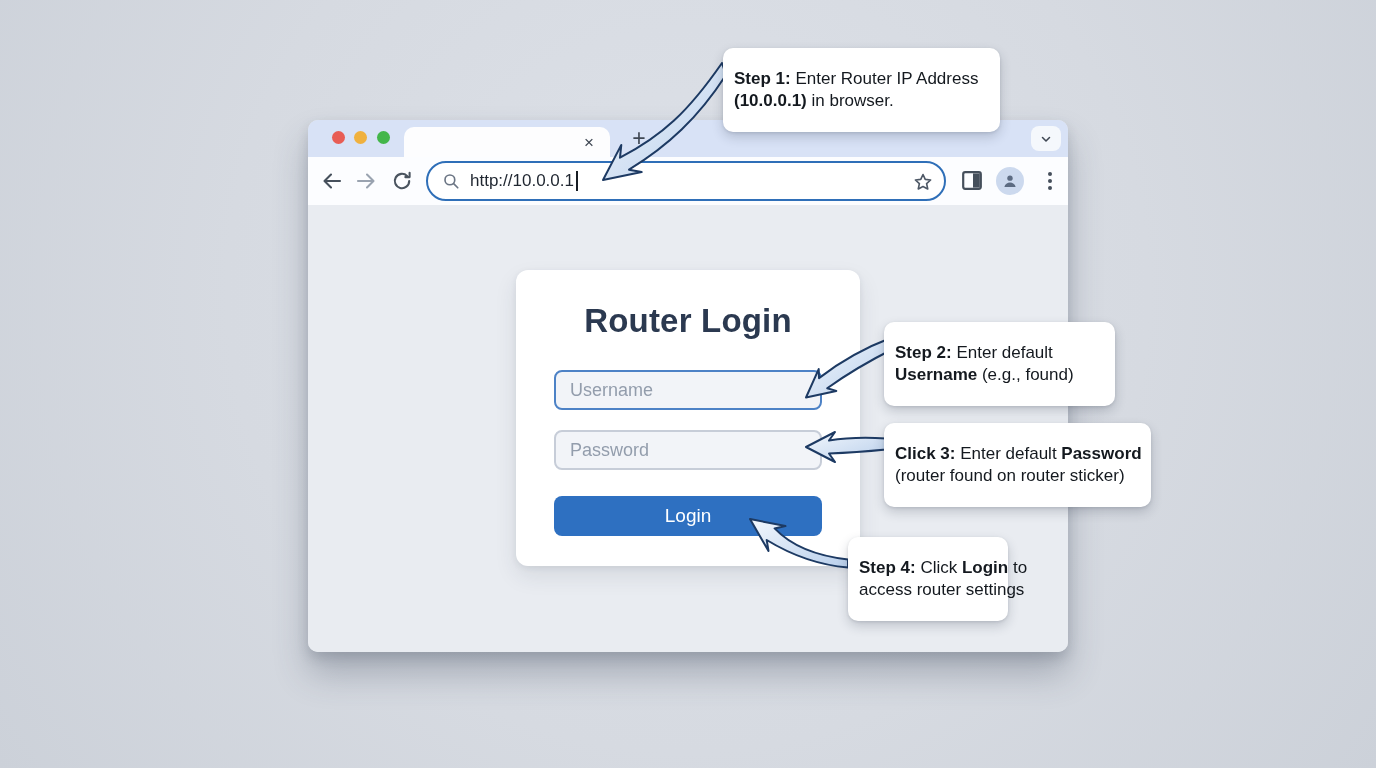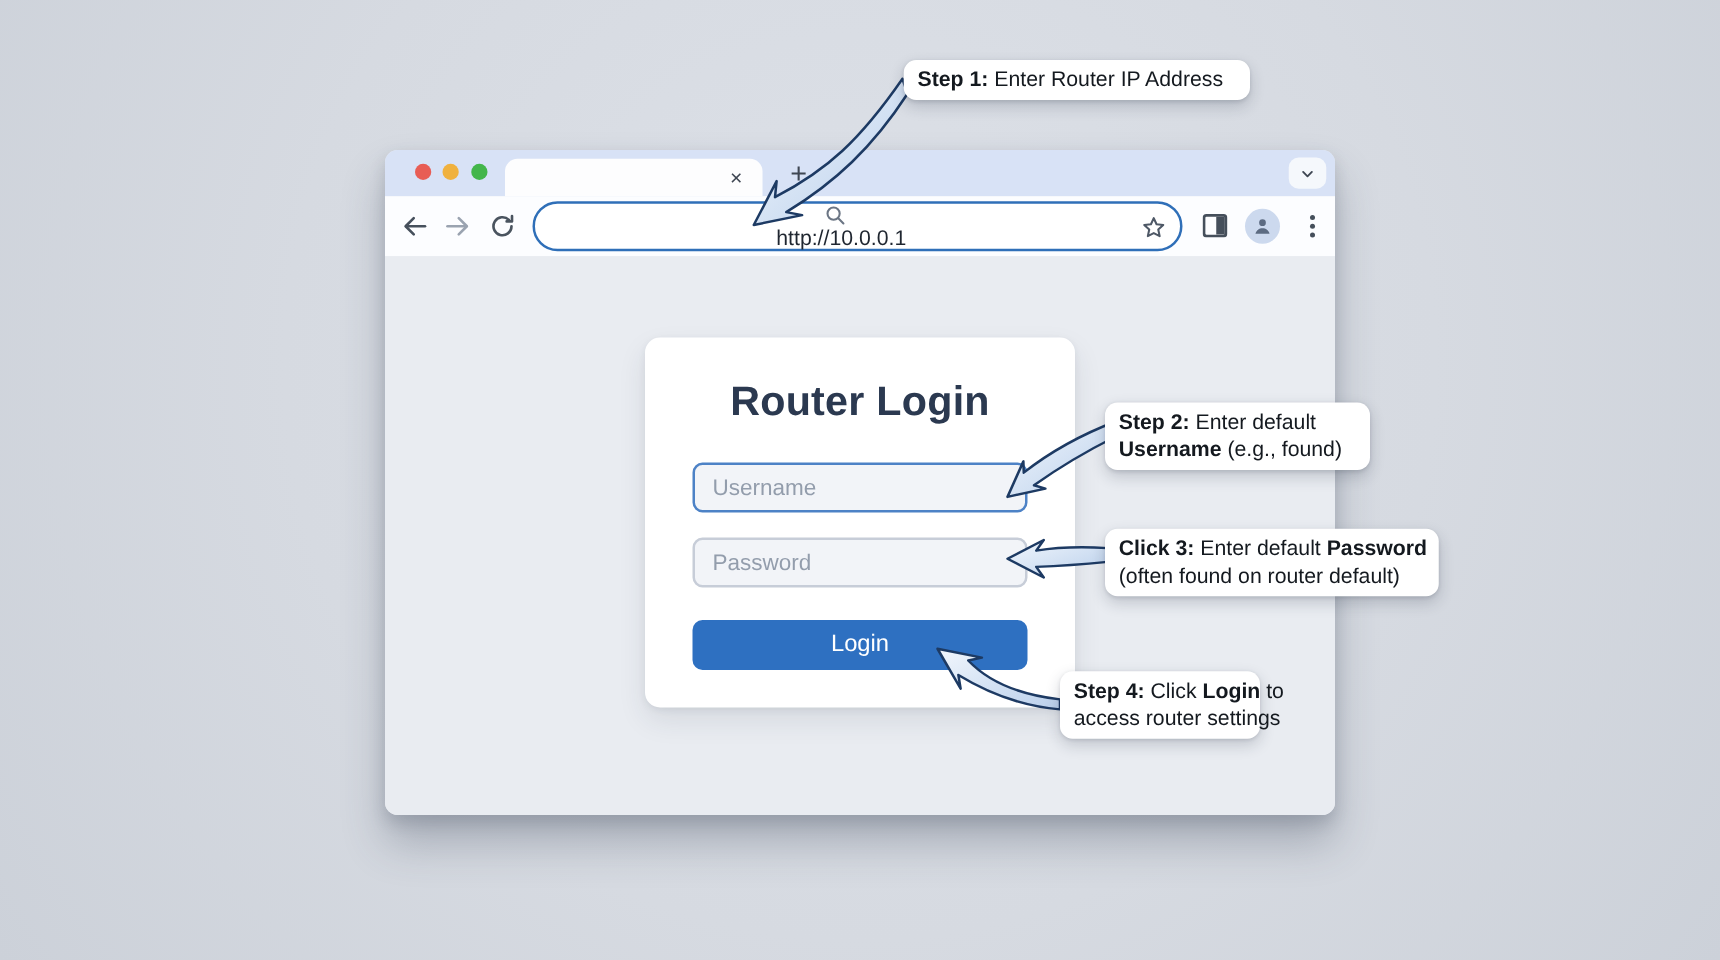--- a/index.html
+++ b/index.html
@@ -85,27 +85,27 @@
   .field.pass { top:160px; border:2px solid #c7cdd8; }
   .login-btn {
     position:absolute; left:38px; top:226px; width:268px; height:40px;
     border:none; border-radius:8px; color:#ffffff; font-size:19px;
     font-family:"Liberation Sans", sans-serif; cursor:pointer;
   }
 
   
   .callout {
     position:absolute; background:#ffffff; border-radius:10px;
-    padding:5px 11px; font-size:17px; line-height:22px; color:#14191f;
+    padding:20px 11px; font-size:17px; line-height:22px; color:#14191f;
     box-shadow:0 5px 12px rgba(30,40,60,.20), 0 1px 3px rgba(30,40,60,.12);
   }
   .callout .callout-line { white-space:nowrap; }
   .callout .b { font-weight:700; }
   .co1 { left:723px; top:48px;  width:277px; }
-  .co2 { left:884px; top:322px; width:212px; }
+  .co2 { left:884px; top:322px; width:231px; }
   .co3 { left:884px; top:423px; width:267px; }
   .co4 { left:848px; top:537px; width:160px; }
 
   .arrows { position:absolute; left:0; top:0; width:1376px; height:768px; pointer-events:none; }
   svg.icon { display:block; }
 </style>
 </head>
 <body>
 
 <div id="stage">
@@ -143,21 +143,21 @@
             <path d="M13 5.5l6.5 6.5-6.5 6.5"></path>
           </svg>
       </div>
       <div class="navbtn nav-reload">
         <svg class="icon" width="24" height="24" viewBox="0 0 24 24" fill="none" stroke="currentColor" stroke-width="2.1" stroke-linecap="round" stroke-linejoin="round">
             <path d="M19.2 12a7.2 7.2 0 1 1-2.1-5.1"></path>
             <path d="M19.6 3.8v4.3h-4.3"></path>
           </svg>
       </div>
 
-      <div class="addressbar" style="border-color: rgb(47, 111, 184); flex-direction: column;">
+      <div class="addressbar" style="border-color: rgb(47, 111, 184);">
         <svg class="icon mag" width="18" height="18" viewBox="0 0 24 24" fill="none" stroke="currentColor" stroke-width="2.2" stroke-linecap="round">
             <circle cx="10.5" cy="10.5" r="6.5"></circle>
             <path d="M15.5 15.5L21 21"></path>
           </svg>
         <span class="url">http://10.0.0.1</span>
           <span class="caret"></span>
         <span class="star">
           <svg class="icon" width="22" height="22" viewBox="0 0 24 24" fill="none" stroke="currentColor" stroke-width="1.8" stroke-linejoin="round">
               <path d="M12 3.8l2.45 5.4 5.85.62-4.37 3.97 1.23 5.76L12 16.9l-5.16 2.65 1.23-5.76L3.7 9.82l5.85-.62z"></path>
             </svg>
@@ -203,27 +203,28 @@
       </linearGradient>
     </defs>
     <path fill="url(#arrowGrad)" stroke="#1d3a63" stroke-width="2" stroke-linejoin="round" d="M 722,63 C 688,112 662,136 620,157.7 L 621.3,144.9 L 603,180 L 641.7,172.1 L 629,169.7 C 668,146 698,118 726,75 Z"></path>
     <path fill="url(#arrowGrad)" stroke="#1d3a63" stroke-width="2" stroke-linejoin="round" d="M 893,337 Q 851,353 819,378.1 L 818.7,369.1 L 806,397.5 L 836.3,390.9 L 827.2,388.2 Q 857,367 893,349 Z"></path>
     <path fill="url(#arrowGrad)" stroke="#1d3a63" stroke-width="2" stroke-linejoin="round" d="M 886,438.5 Q 854,436.5 829,440.5 L 835,432 L 806,447 L 835,462 L 829,453.5 Q 856,452.5 886,449.5 Z"></path>
     <path fill="url(#arrowGrad)" stroke="#1d3a63" stroke-width="2" stroke-linejoin="round" d="M 848,559.5 Q 799,554 774.6,528.4 L 785.5,526.1 L 750,519 L 768.5,550.9 L 766.7,540 Q 806,564 848,567.5 Z"></path>
   </svg>
 
   <div class="callout co1">
       <div class="callout-line"><span class="b">Step 1:</span><span> Enter Router IP Address</span></div>
+      <div class="callout-line"><span class="b">(10.0.0.1)</span><span> in browser.</span></div>
     </div>
   <div class="callout co2">
       <div class="callout-line"><span class="b">Step 2:</span><span> Enter default</span></div>
       <div class="callout-line"><span class="b">Username</span><span> (e.g., found)</span></div>
     </div>
   <div class="callout co3">
       <div class="callout-line"><span class="b">Click 3:</span><span> Enter default </span><span class="b">Password</span></div>
-      <div class="callout-line"><span>(often found on router default)</span></div>
+      <div class="callout-line"><span>(router found on router sticker)</span></div>
     </div>
   <div class="callout co4">
       <div class="callout-line"><span class="b">Step 4:</span><span> Click </span><span class="b">Login</span><span> to</span></div>
       <div class="callout-line"><span>access router settings</span></div>
     </div>
 
 </div>
 
 </body></html>

